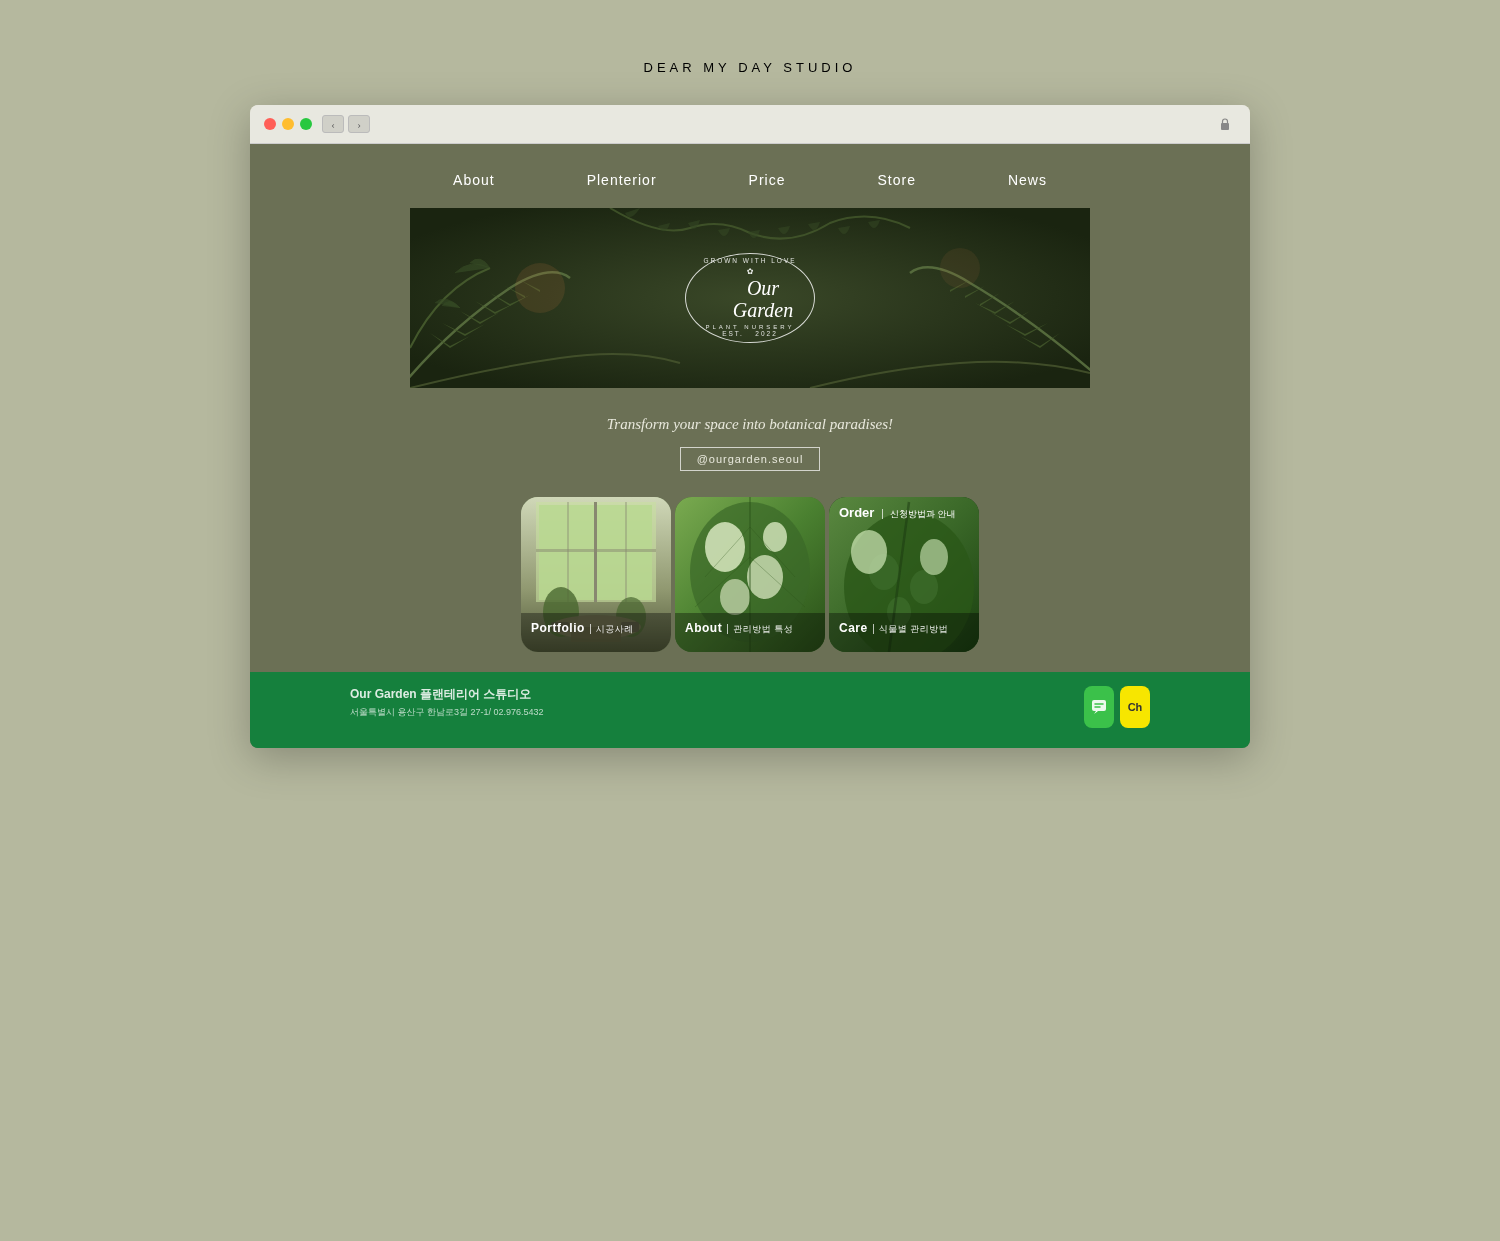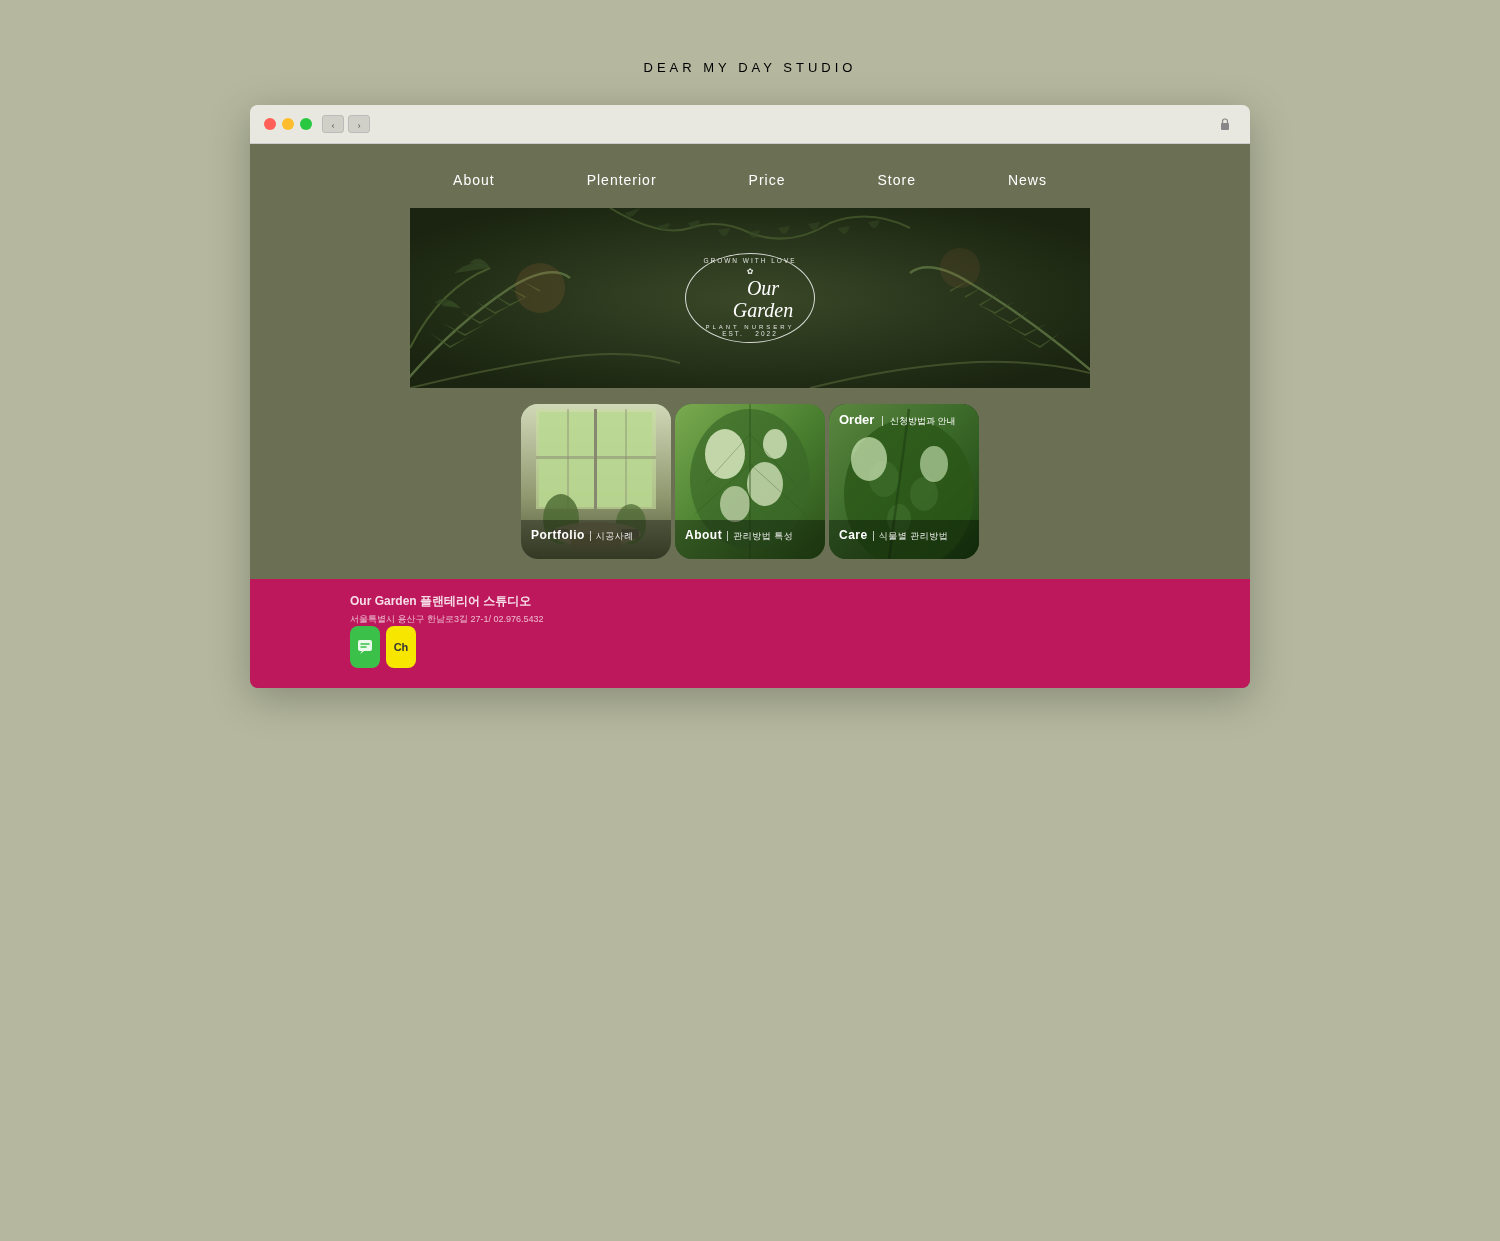--- a/index.html
+++ b/index.html
@@ -288,22 +288,21 @@
       font-family: 'Helvetica Neue', Arial, sans-serif;
     }
 
     .order-text-en { font-weight: 600; font-size: 13px; }
 
     .footer-section {
       display: flex;
       justify-content: space-between;
       align-items: flex-start;
       padding: 14px 100px 20px;
-      background: #be185d;
-      flex-direction: column;
+      background: #15803d;
     }
 
     .footer-info {
       color: rgba(255,255,255,0.85);
     }
 
     .footer-company {
       font-size: 12px;
       font-weight: 600;
       margin-bottom: 3px;
@@ -448,20 +447,24 @@
 
       <div class="hero-logo">
         <div class="logo-grown">GROWN WITH LOVE</div>
         <div class="logo-leaf">✿</div>
         <div class="logo-main">Our Garden</div>
         <div class="logo-sub">PLANT NURSERY</div>
         <div class="logo-grown">EST. &nbsp; 2022</div>
       </div>
     </div>
 
+    <div class="tagline-section">
+      <div class="tagline">Transform your space into botanical paradises!</div>
+      <div class="instagram-btn">@ourgarden.seoul</div>
+    </div>
 
     <div class="cards-section">
 
       <div class="card">
         <div class="card-img-portfolio">
           <svg width="150" height="155" viewBox="0 0 150 155" style="position:absolute;top:0;left:0;">
 
             <rect width="150" height="155" fill="#a8b890"></rect>
             <rect x="0" y="0" width="150" height="155" fill="url(#roomGrad)"></rect>
             <defs>

